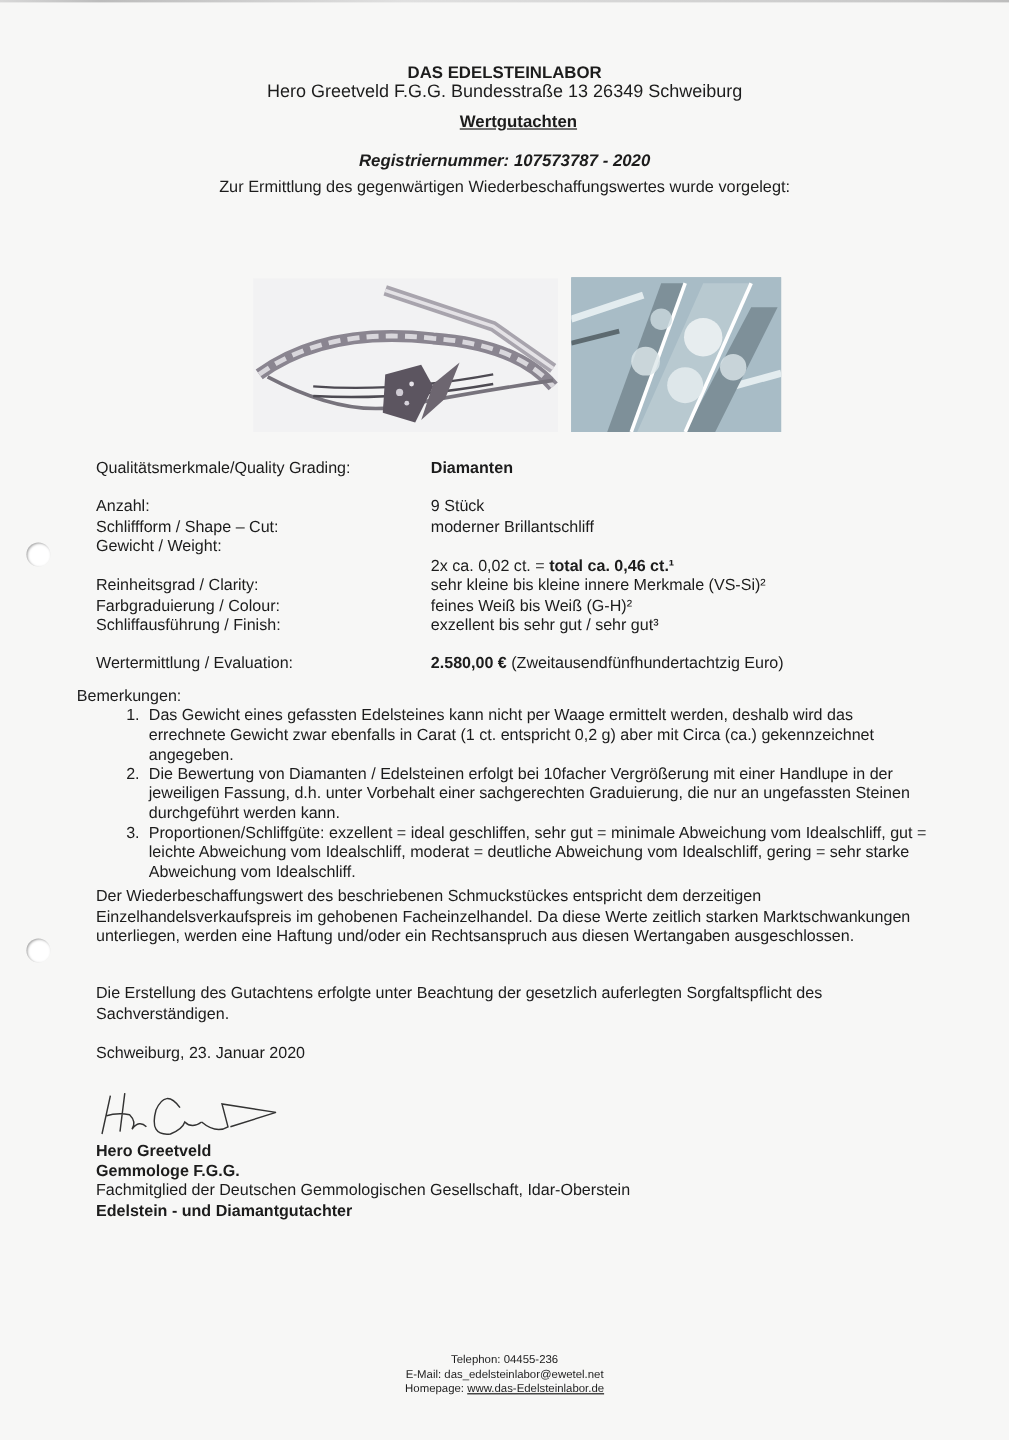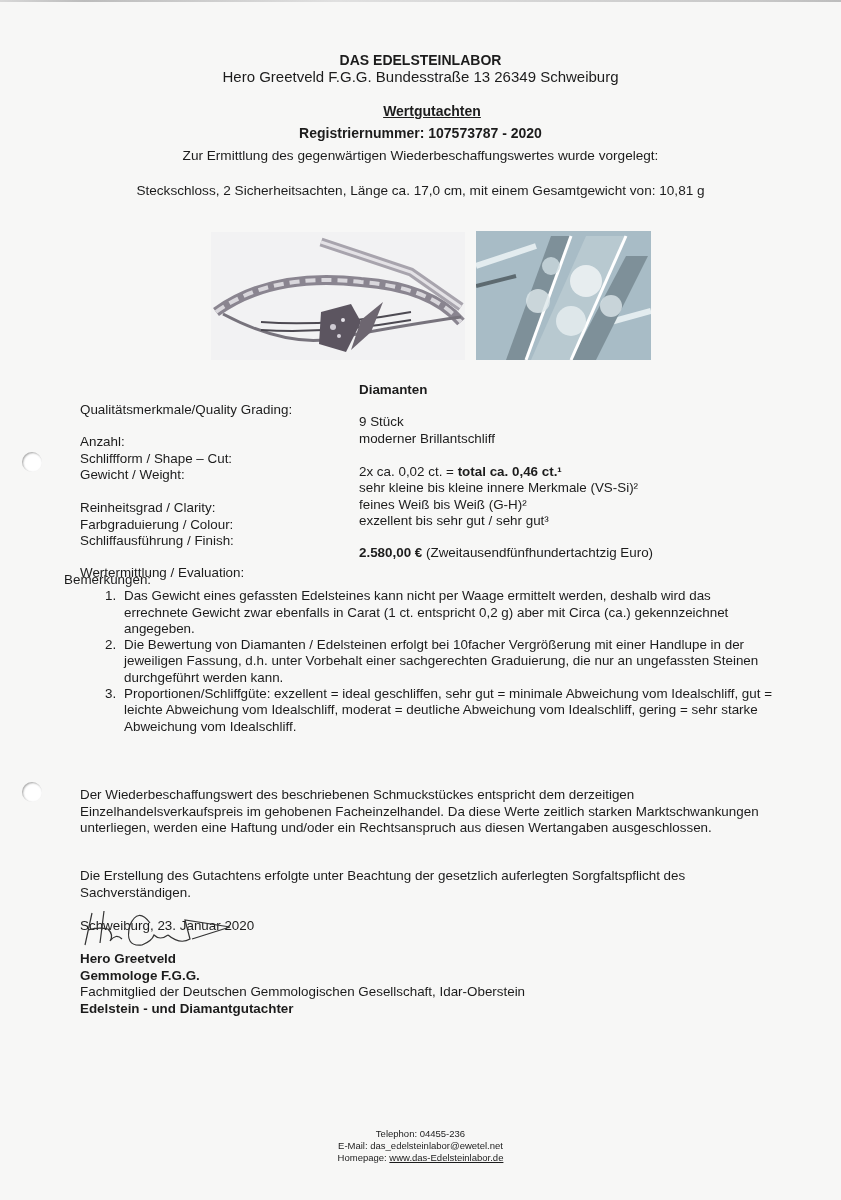--- a/index.html
+++ b/index.html
@@ -10,59 +10,58 @@
       color: #1c1c1c;
       font-size: 13.4px;
     }
     .page { position: absolute; inset: 0; }
     .topline { position: absolute; left: 0; right: 0; top: 0; height: 2px; background: linear-gradient(90deg,#d8d8d8,#bcbcbc 10%,#e0e0e0 40%,#c8c8c8 90%,#bdbdbd); }
     .center { position: absolute; left: 0; right: 0; text-align: center; }
     .b { font-weight: bold; }
     .u { text-decoration: underline; }
     .h1 { top: 52px; font-size: 14px; font-weight: bold; }
     .h2 { top: 68px; font-size: 15px; font-weight: normal; }
-    .h3 { top: 103px; font-size: 14px; font-weight: bold; text-decoration: underline; padding-left: 23px; }
-    .reg { top: 125px; font-size: 14px; font-weight: bold; }
+    .h3 { top: 93px; font-size: 14px; font-weight: bold; text-decoration: underline; padding-left: 23px; }
+    .reg { top: 125px; font-size: 14px; font-weight: bold; font-style: italic; }
     .intro { top: 148px; font-size: 13.6px; }
     .desc { top: 182px; font-size: 13.6px; line-height: 18px; }
 
     .photo { position: absolute; overflow: hidden; }
     .photo1 { left: 211px; top: 232px; width: 254px; height: 128px; background: #f3f3f3; }
     .photo2 { left: 476px; top: 231px; width: 175px; height: 129px; background: #9fb4bf; }
 
     .row { position: absolute; left: 80px; width: 700px; }
-    .lbl { position: absolute; left: 0; margin-top: 20px; }
+    .lbl { position: absolute; left: 0; }
     .val { position: absolute; left: 279px; white-space: nowrap; }
     .lines { line-height: 16.5px; }
 
     .remarks { position: absolute; left: 64px; top: 572px; width: 710px; line-height: 16.3px; }
     ol { margin: 0; padding-left: 56px; }
     ol li { padding-left: 4px; }
-    .para { position: absolute; left: 80px; width: 700px; line-height: 16.5px; margin-top: 48px; }
+    .para { position: absolute; left: 80px; width: 700px; line-height: 16.5px; }
     .sig { position: absolute; left: 80px; top: 905px; }
     .sig-lines { position: absolute; left: 80px; top: 951px; line-height: 16.7px; }
     .footer { position: absolute; left: 0; right: 0; top: 1128px; text-align: center; font-size: 9.5px; line-height: 12px; }
     .hole { position: absolute; width: 20px; height: 20px; border-radius: 50%; background: #ffffff; box-shadow: inset 1px 1px 2px rgba(0,0,0,0.35); }
   </style>
 </head>
 <body>
 
 <div class="page">
   <div class="topline"></div>
 
   <div class="hole" style="left:22px; top:452px;"></div>
   <div class="hole" style="left:22px; top:782px;"></div>
 
   <div class="center h1">DAS EDELSTEINLABOR</div>
   <div class="center h2">Hero Greetveld F.G.G. Bundesstraße 13  26349 Schweiburg</div>
   <div class="center h3">Wertgutachten</div>
   <div class="center reg">Registriernummer: 107573787 - 2020</div>
   <div class="center intro">Zur Ermittlung des gegenwärtigen Wiederbeschaffungswertes wurde vorgelegt:</div>
   <div class="center desc">
-    <div>Steckschloss, 2 Sicherheitsachten, Länge ca. 17,0 cm, mit einem Gesamtgewicht von: 10,81 g</div>
   </div>
 
   <div class="photo photo1">
     <svg width="254" height="128" viewBox="0 0 254 128">
       <rect width="254" height="128" fill="#f2f2f3"></rect>
       <path d="M5 80 Q60 40 150 50 Q220 55 250 90" stroke="#8a8590" stroke-width="10" fill="none"></path>
       <path d="M5 80 Q60 40 150 50 Q220 55 250 90" stroke="#d9d7dc" stroke-width="4" fill="none" stroke-dasharray="10 6"></path>
       <path d="M110 10 L140 20 L200 40 L250 75" stroke="#a8a4ad" stroke-width="9" fill="none"></path>
       <path d="M110 10 L140 20 L200 40 L250 75" stroke="#e4e2e6" stroke-width="3" fill="none"></path>
       <path d="M12 82 Q80 118 130 105 Q200 92 250 85" stroke="#77737c" stroke-width="3" fill="none"></path>

